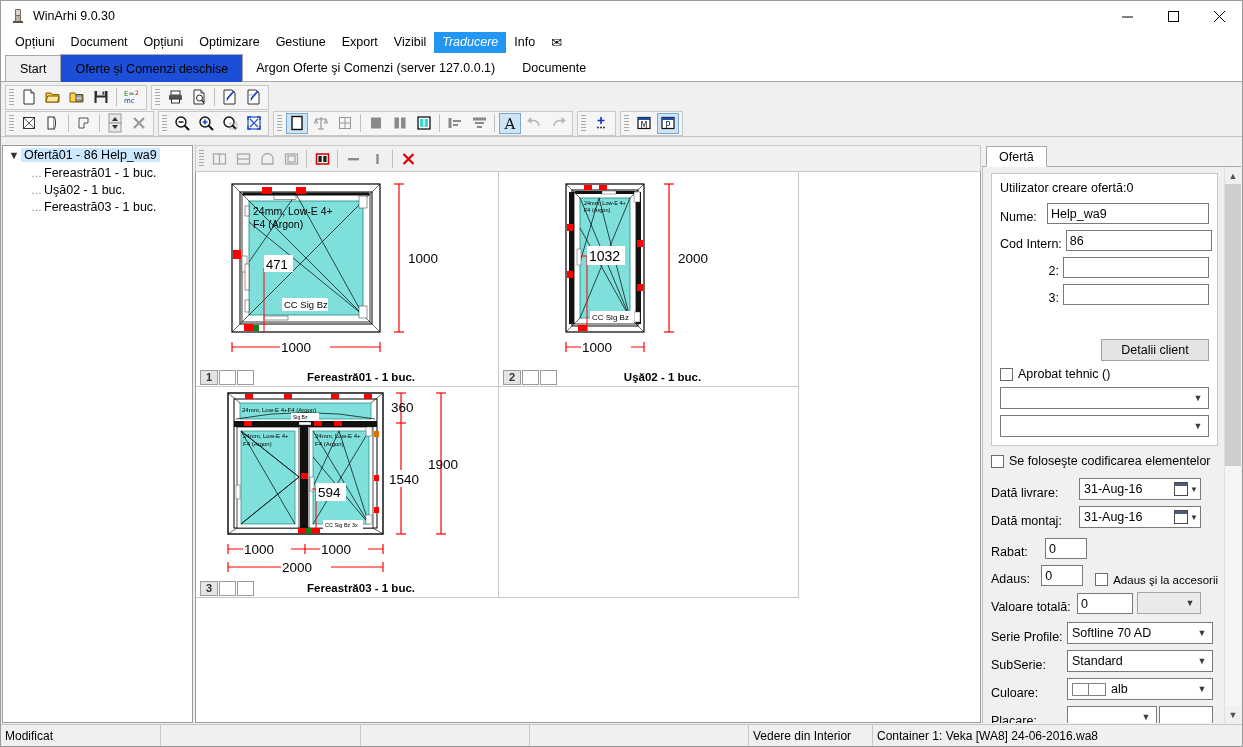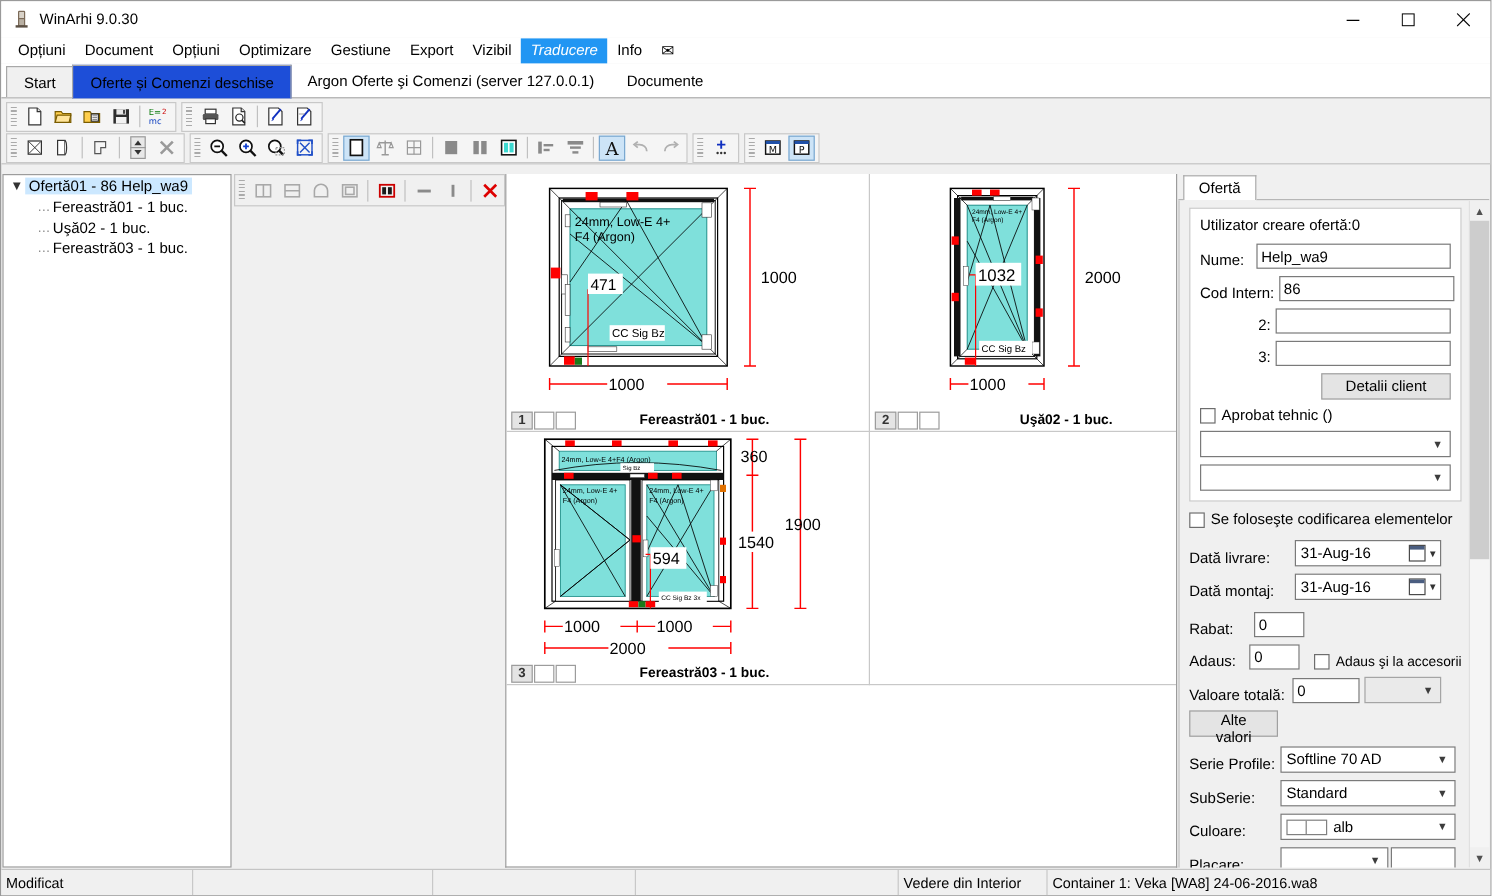--- a/index.html
+++ b/index.html
@@ -132,21 +132,21 @@
   .tree-child {
     display: flex; align-items: center;
     height: 17px; padding-left: 28px; color: #000;
     position: relative;
   }
   .tree-child .dash { color: #888; margin-right: 3px; letter-spacing: -1px; font-size: 11px;}
 
   
   #center {
     flex: 1;
-    display: flex; flex-direction: row;
+    display: flex; flex-direction: column;
     margin: 1px 0 1px 2px;
     min-width: 0;
   }
   #draw-toolbar {
     height: 27px;
     background: #f0f0f0;
     border: 1px solid #c8c8c8;
     display: flex; align-items: center;
     padding-left: 2px;
   }
@@ -239,20 +239,21 @@
     border: 1px solid #7a7a7a; background: #fff;
     height: 21px; padding: 0 3px;
     font-size: 12.5px; font-family: "Liberation Sans", sans-serif;
     color: #000; outline: none;
   }
   .btn {
     border: 1px solid #a0a0a0; background: #e4e4e4;
     height: 22px; padding: 0 12px;
     font-size: 12.5px; font-family: "Liberation Sans", sans-serif;
     color: #000;
+    margin-top: 28px;
   }
   .cbox {
     width: 13px; height: 13px; border: 1px solid #6d6d6d; background: #fff;
     margin-right: 5px; flex: 0 0 13px;
   }
   .combo {
     border: 1px solid #7a7a7a; background: #fff;
     height: 22px;
     display: flex; align-items: center;
     padding: 0 2px 0 4px;
@@ -1003,23 +1004,20 @@
             <span class="frm-lbl" style="line-height:11px;font-size:11.5px;">Adaus şi la accesorii</span>
           </div>
           <div class="frm-row">
             <span class="frm-lbl" style="width:84px;">Valoare totală:</span>
             <input class="tinput" style="width: 56px; margin-left: 2px;" value="0">
             <div class="combo" style="width:64px;margin-left:4px;background:#eaeaea;border-color:#a5a5a5;">
               <span class="cv"></span>
               <span class="arr">▼</span>
             </div>
           </div>
-          <div class="frm-row">
-            <button class="btn" style="width:74px;">Alte valori</button>
-          </div>
 
           <div class="frm-row" style="margin-top:8px;">
             <span class="frm-lbl" style="width:76px;">Serie Profile:</span>
             <div class="combo" style="width:146px;">
               <span class="cv">Softline 70 AD</span>
               <span class="arr">▼</span>
             </div>
           </div>
           <div class="frm-row">
             <span class="frm-lbl" style="width:76px;">SubSerie:</span>

